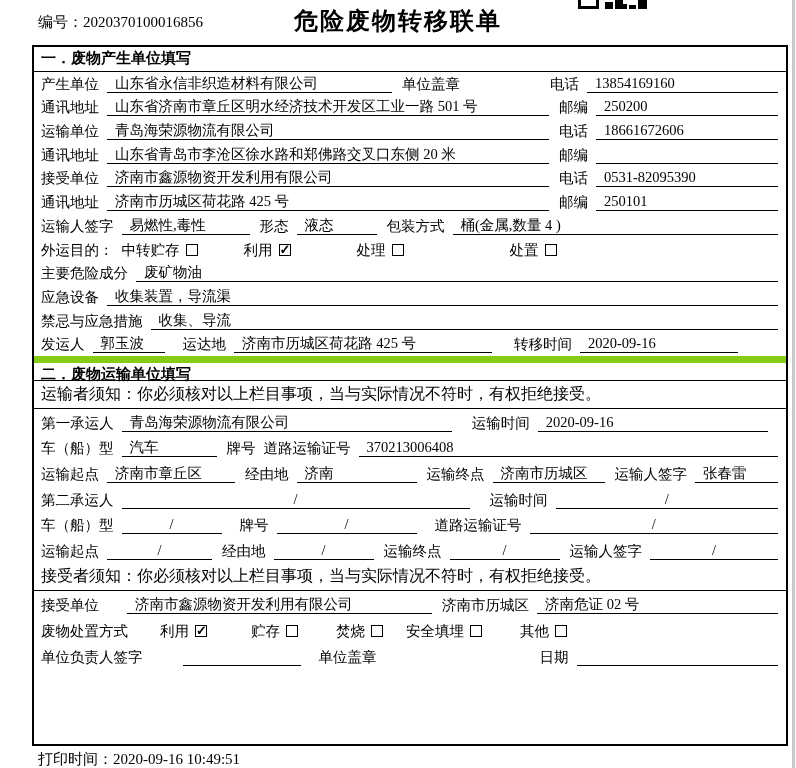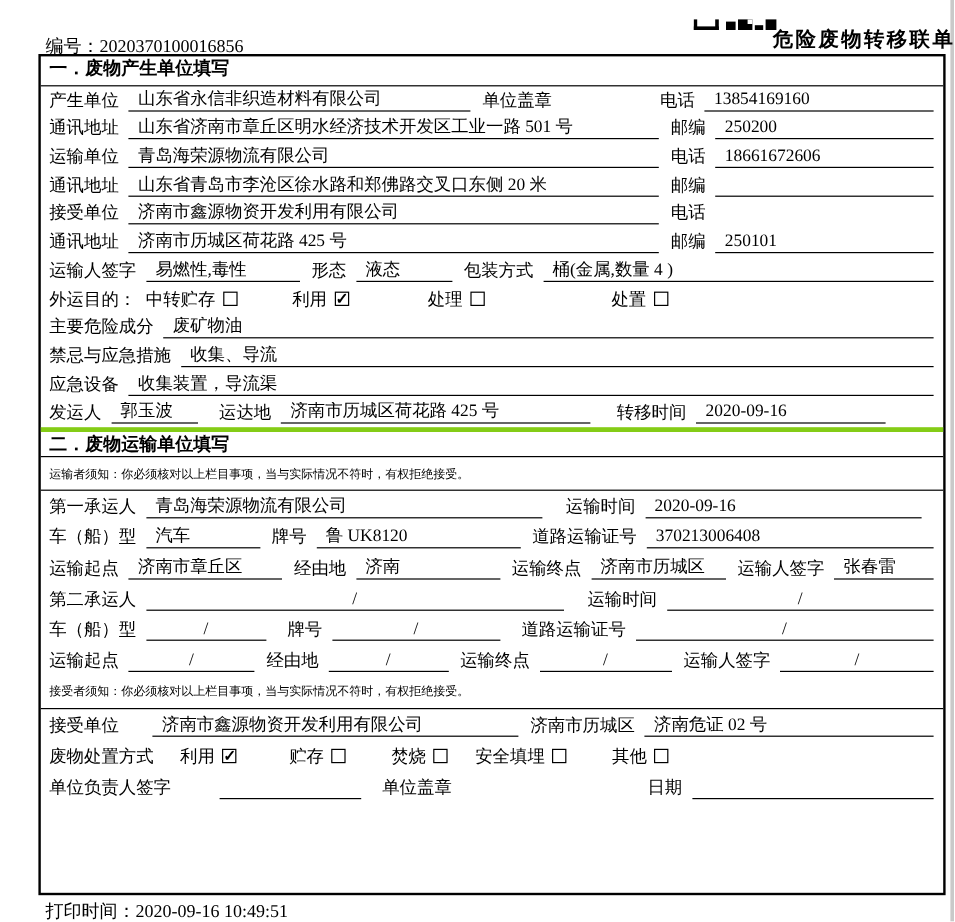--- a/index.html
+++ b/index.html
@@ -5,45 +5,45 @@
   * { box-sizing: border-box; margin: 0; padding: 0; }
   html,body { width: 796px; height: 768px; background: #ffffff; }
   body {
     font-family: "Liberation Serif", "DejaVu Serif", serif;
     color: #000;
     position: relative;
     overflow: hidden;
   }
   .edge-strip { position:absolute; right:1px; top:0; width:3px; height:768px; background:#c9c9c9; }
   
-  .doc-header { position:absolute; left:0; top:16px; width:100%; height:35px;padding-left:41px; }
+  .doc-header { position:absolute; left:0; top:0; width:100%; height:35px;padding-left:41px; }
   .doc-no { position:absolute; left:38px; top:13px; font-size:15px; white-space:nowrap; }
-  .doc-title { position:absolute; left:0; top:5px; width:100%; text-align:right;
-               font-size:17px; font-weight:bold; letter-spacing:2px; }
+  .doc-title { position:absolute; left:0; top:5px; width:100%; text-align:center;
+               font-size:24px; font-weight:bold; letter-spacing:2px; }
   .qr-frag { position:absolute; left:578px; top:0; width:76px; height:10px; }
   
   .form-box {
     position:absolute; left:32px; top:45px; width:756px; height:701px;
     border:2px solid #000; display:flex; flex-direction:column; background:#fff;
   }
   .sec-h {
     height:25px; line-height:23px; font-weight:bold; font-size:15px;
     padding-left:7px; border-bottom:1px solid #000; flex:0 0 auto;
   }
-  .sec-h.bt { border-top:4px solid #84cc16; }
+  .sec-h.bt { border-top:7px solid #84cc16; }
   .note-row {
     height:28px; display:flex; align-items:center; padding-left:7px;
-    font-size:10px; border-bottom:1px solid #000; flex:0 0 auto;text-align:right;
+    font-size:16px; border-bottom:1px solid #000; flex:0 0 auto;text-align:right;
   }
   .row {
     display:flex; align-items:flex-end; padding:0 8px 3px 7px;
     font-size:14.5px; flex:0 0 auto; line-height:17px;
   }
   .r1 { height:23.7px; }
-  .r2 { height:25.6px; }
+  .r2 { height:25.6px;justify-content:center; }
   .r3 { height:26px; }
   .lb { white-space:nowrap; margin-right:8px; flex:0 0 auto; }
   .vl {
     border-bottom:1px solid #000; padding:0 4px 0 8px; white-space:nowrap;
     margin-right:10px; min-height:17px; flex:0 0 auto; overflow:hidden;
   }
   .fill { flex:1 1 auto; margin-right:0; }
   .ctr { text-align:center; padding:0; }
   .ck { white-space:nowrap; flex:0 0 auto; }
   .cb {
@@ -108,20 +108,21 @@
     <span class="lb">通讯地址</span>
     <span class="vl" style="width:442px">山东省青岛市李沧区徐水路和郑佛路交叉口东侧 20 米</span>
     <span class="lb">邮编</span>
     <span class="vl fill"></span>
   </div>
 
   <div class="row r1">
     <span class="lb">接受单位</span>
     <span class="vl" style="width:442px">济南市鑫源物资开发利用有限公司</span>
     <span class="lb">电话</span>
+    <span class="vl fill">0531-82095390</span>
   </div>
 
   <div class="row r1">
     <span class="lb">通讯地址</span>
     <span class="vl" style="width:442px">济南市历城区荷花路 425 号</span>
     <span class="lb">邮编</span>
     <span class="vl fill">250101</span>
   </div>
 
 
@@ -141,27 +142,27 @@
     <span class="ck" style="margin-right:106px"><span>处理</span><span class="cb"></span></span>
     <span class="ck"><span>处置</span><span class="cb"></span></span>
   </div>
 
   <div class="row r1">
     <span class="lb">主要危险成分</span>
     <span class="vl fill">废矿物油</span>
   </div>
 
   <div class="row r1">
+    <span class="lb">应急设备</span>
+    <span class="vl fill">收集装置，导流渠</span>
+  </div>
+
+  <div class="row r1">
     <span class="lb">禁忌与应急措施</span>
     <span class="vl fill">收集、导流</span>
-  </div>
-
-  <div class="row r1">
-    <span class="lb">应急设备</span>
-    <span class="vl fill">收集装置，导流渠</span>
   </div>
 
   <div class="row r1">
     <span class="lb">发运人</span>
     <span class="vl" style="width:72px">郭玉波</span>
     <span class="lb" style="margin-left:8px">运达地</span>
     <span class="vl" style="width:258px">济南市历城区荷花路 425 号</span>
     <span class="lb" style="margin-left:12px">转移时间</span>
     <span class="vl" style="width:158px">2020-09-16</span>
   </div>
@@ -173,21 +174,20 @@
     <span class="lb">第一承运人</span>
     <span class="vl" style="width:330px">青岛海荣源物流有限公司</span>
     <span class="lb" style="margin-left:10px">运输时间</span>
     <span class="vl" style="width:230px">2020-09-16</span>
   </div>
 
   <div class="row r2">
     <span class="lb">车（船）型</span>
     <span class="vl" style="width:95px">汽车</span>
     <span class="lb">牌号</span>
-    <span class="vl" style="width:170px">鲁 UK8120</span>
     <span class="lb">道路运输证号</span>
     <span class="vl fill">370213006408</span>
   </div>
 
   <div class="row r2">
     <span class="lb">运输起点</span>
     <span class="vl" style="width:128px">济南市章丘区</span>
     <span class="lb">经由地</span>
     <span class="vl" style="width:120px">济南</span>
     <span class="lb">运输终点</span>
@@ -227,21 +227,21 @@
 
   <div class="row r3">
     <span class="lb">接受单位</span>
     <span class="vl" style="width:305px;margin-left:20px">济南市鑫源物资开发利用有限公司</span>
     <span class="lb">济南市历城区</span>
     <span class="vl fill">济南危证 02 号</span>
   </div>
 
 
   <div class="row r3">
-    <span class="lb" style="margin-right:22px">废物处置方式</span>
+    <span class="lb" style="margin-right:32px">废物处置方式</span>
     <span class="ck" style="margin-right:44px"><span>利用</span><span class="cb checked"></span></span>
     <span class="ck" style="margin-right:38px"><span>贮存</span><span class="cb"></span></span>
     <span class="ck" style="margin-right:23px"><span>焚烧</span><span class="cb"></span></span>
     <span class="ck" style="margin-right:38px"><span>安全填埋</span><span class="cb"></span></span>
     <span class="ck"><span>其他</span><span class="cb"></span></span>
   </div>
 
   <div class="row r3">
     <span class="lb">单位负责人签字</span>
     <span class="vl" style="width:118px;margin-left:32px"></span>

